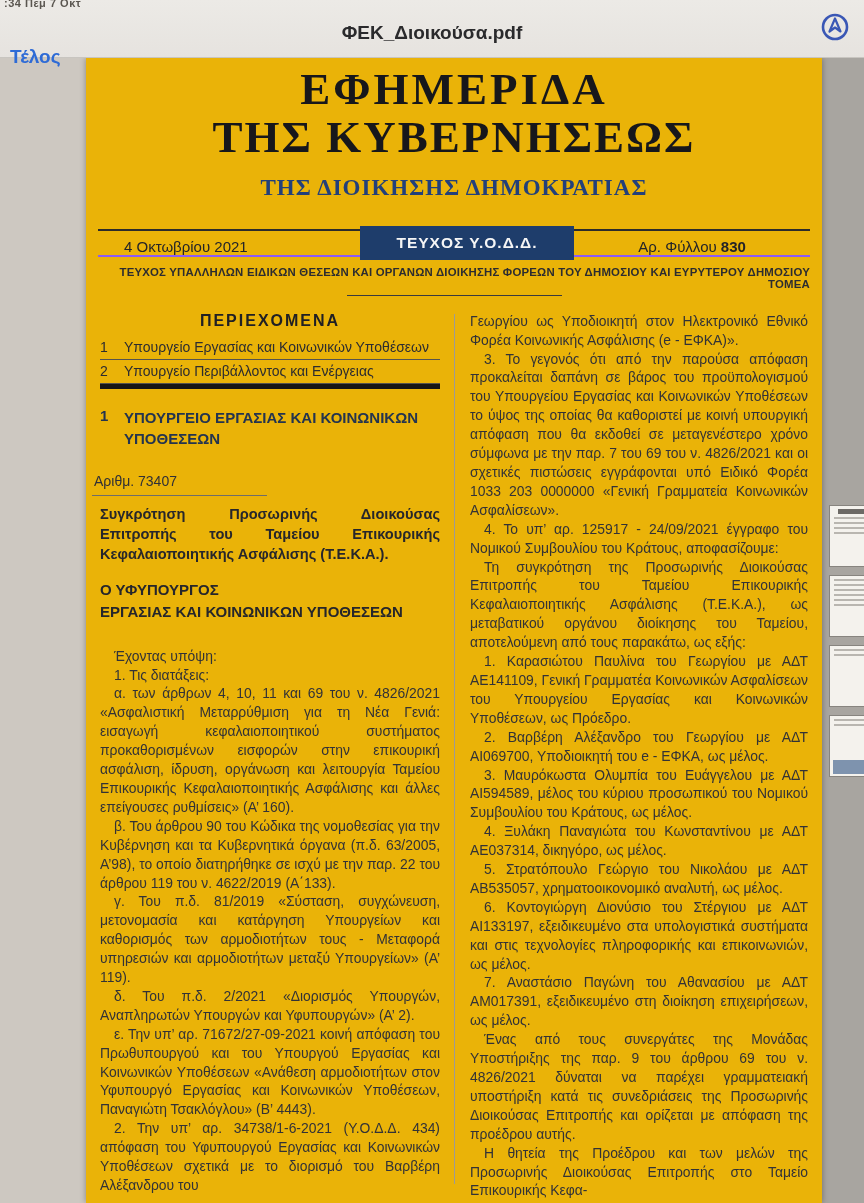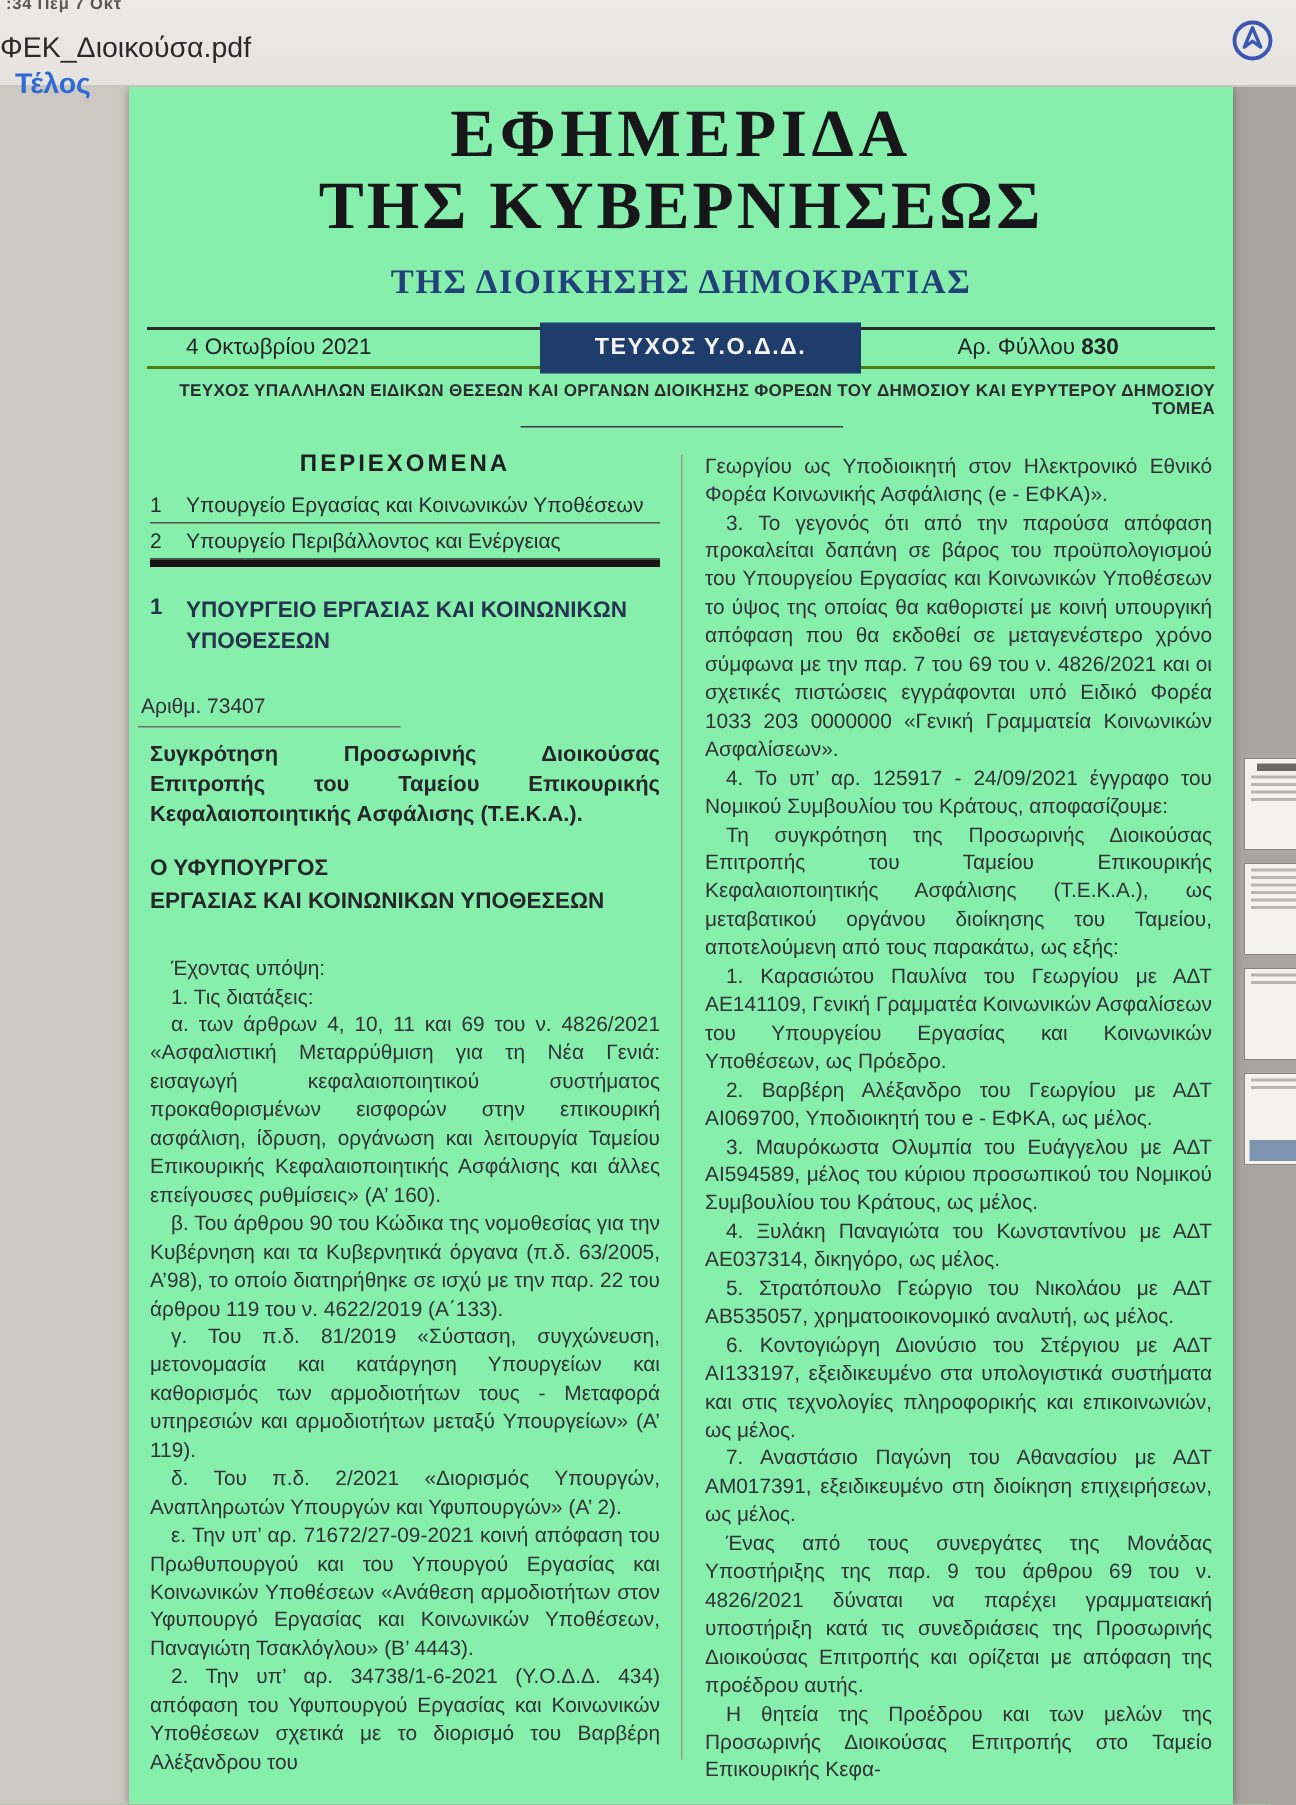--- a/index.html
+++ b/index.html
@@ -6,48 +6,48 @@
   html,body { width:864px; height:1203px; overflow:hidden; }
   body { font-family:"Liberation Sans", sans-serif; background:#b7b3ae; position:relative; }
 
   
   .chrome { position:absolute; top:0; left:0; width:864px; height:58px;
             background:linear-gradient(#eceae6,#e6e3df); border-bottom:1px solid #c8c5c0; z-index:30; }
   .statusbar { position:absolute; top:-3px; left:4px; font-size:11px; font-weight:bold;
                color:#5a5650; letter-spacing:.5px; }
   .done-btn { position:absolute; left:10px; top:26px; color:#2e6bd6; font-size:19px;
               font-weight:bold; cursor:pointer;margin-top:20px; }
-  .doc-title { position:absolute; top:22px; left:0; width:100%; 
-               font-size:19px; font-weight:normal; color:#2a2a2c; }
+  .doc-title { position:absolute; top:22px; left:0; width:100%; text-align:center;
+               font-size:19px; font-weight:bold; color:#2a2a2c; }
   .markup-btn { position:absolute; right:14px; top:12px; width:30px; height:30px; cursor:pointer; }
 
   
   .canvas { position:absolute; top:58px; left:0; width:864px; height:1145px; background:#b2aea9; }
   .canvas-left { position:absolute; top:0; left:0; width:86px; height:100%; background:#cdc8c1; }
 
   
   .thumbstrip { position:absolute; top:0; right:0; width:42px; height:100%;
                 background:#a8a5a0; overflow:hidden; }
   .thumb { position:absolute; left:7px; width:44px; background:#f4f2ed;
            border:1px solid #87847f; cursor:pointer; }
   .thumb .tline { height:2px; background:#b9b6b0; margin:3px 4px 0 4px; }
   .thumb .thead { height:5px; background:#6d6a66; margin:3px 8px 0 8px; }
   .thumb .tband { position:absolute; bottom:2px; left:3px; right:3px; height:14px; background:#7e93ae; }
 
   
   .page { position:absolute; top:58px; left:86px; width:736px; height:1145px;
-          background:#86efac; box-shadow:0 0 6px rgba(0,0,0,.35); padding:6px 12px 0 12px; }
+          background:#eab308; box-shadow:0 0 6px rgba(0,0,0,.35); padding:6px 12px 0 12px; }
 
   .masthead { text-align:center; font-family:"Liberation Serif", serif; color:#17171b; }
   .mast1 { font-size:45px; font-weight:bold; letter-spacing:3px; line-height:1.05; margin-top:2px; }
   .mast2 { font-size:45px; font-weight:bold; letter-spacing:2px; line-height:1.1; }
   .mast3 { font-size:23px; font-weight:bold; letter-spacing:1px; color:#23407a; margin-top:12px; }
 
-  .infobar { display:flex; align-items:center; margin-top:17px;
-             border-top:2px solid #2b2b2b; border-bottom:2px solid #4d7c0f; height:28px; }
+  .infobar { display:flex; align-items:flex-end; margin-top:28px;
+             border-top:2px solid #2b2b2b; border-bottom:2px solid #8b5cf6; height:28px; }
   .info-date { flex:1.1; font-size:15px; color:#242428; padding-left:26px; }
   .info-issue { flex:1; background:#1e3d6b; color:#f5f5f5; font-weight:bold; font-size:15.5px;
                 text-align:center; letter-spacing:1px; align-self:stretch; margin:-5px 0;
                 display:flex; align-items:center; justify-content:center; }
   .info-num { flex:1.1; font-size:15px; color:#242428; text-align:center; }
   .info-num b { font-weight:bold; }
 
   .gaz-subtitle { margin-top:9px; text-align:right; font-size:11.4px; font-weight:bold;
                   color:#2c2c30; letter-spacing:.2px; }
   .subtitle-rule { width:215px; height:0; border-bottom:1.5px solid #3a3a3e; margin:5px auto 0 auto; }

